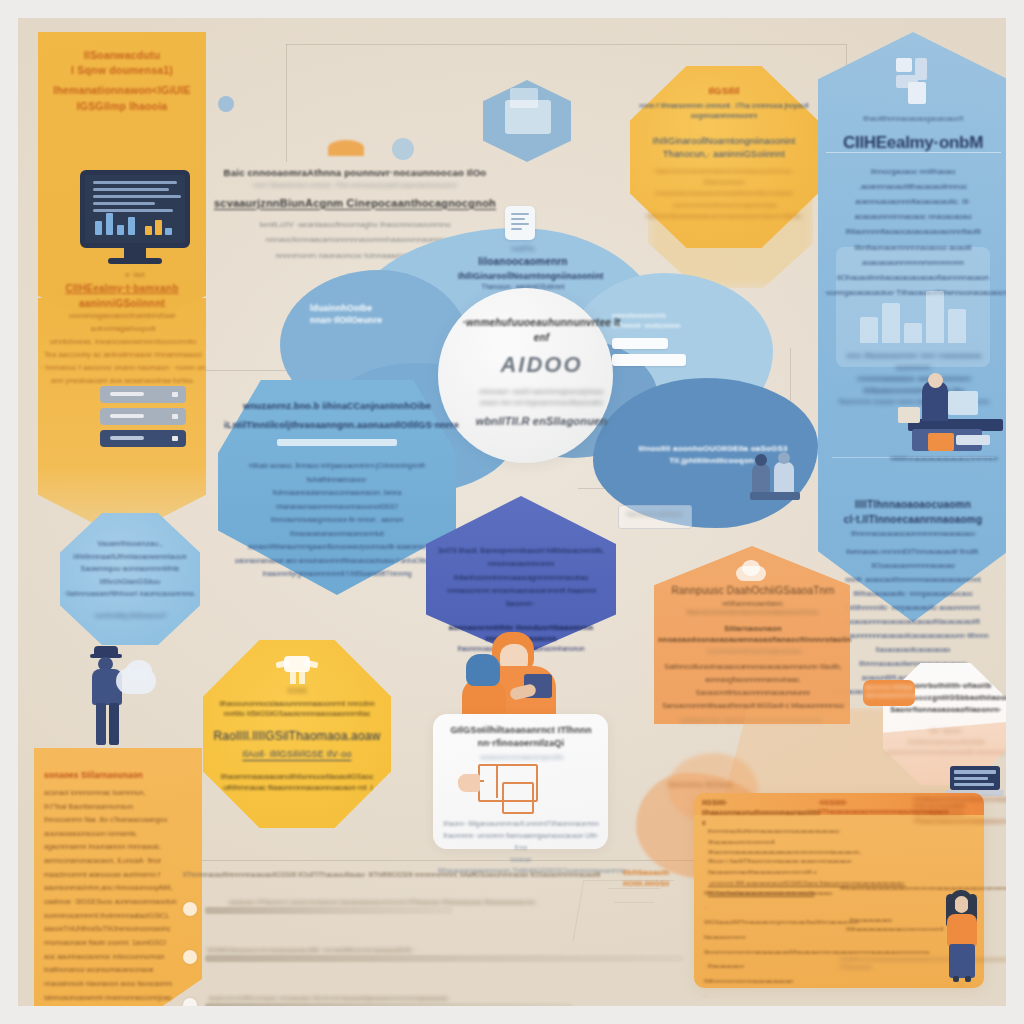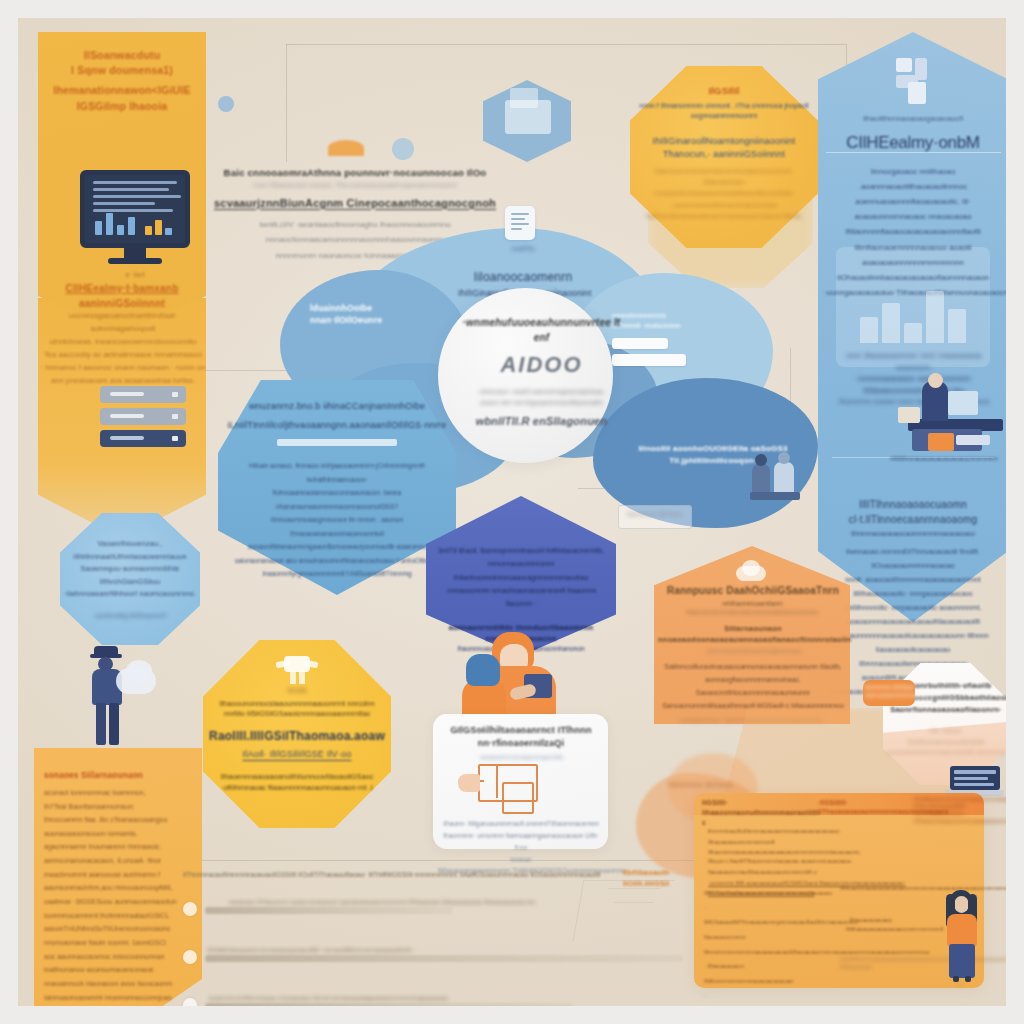--- a/index.html
+++ b/index.html
@@ -156,21 +156,21 @@
 
   
   #orangeGhost1{left:618px;top:755px;width:130px;height:105px;background:rgba(240,150,80,.45);border-radius:40% 60% 50% 50%/50% 45% 55% 50%;filter:blur(1.5px);}
   #orangeGhost2{left:650px;top:735px;width:90px;height:70px;background:rgba(242,165,100,.40);border-radius:50%;filter:blur(2px);}
   #orangeGhostBig{left:700px;top:690px;width:250px;height:110px;background:rgba(244,178,110,.30);clip-path:polygon(12% 0%,100% 0%,100% 100%,0% 100%);filter:blur(3px);}
 
   
   .tblk{position:absolute;text-align:center;line-height:1.45;}
   .t-amber-h{color:#c8661f;font-weight:700;}
   .t-amber{color:#b8732c;}
-  .t-navy-h{color:#2b3d63;font-weight:400;}
+  .t-navy-h{color:#2b3d63;font-weight:700;}
   .t-navy{color:#39507a;}
   .t-white{color:#ffffff;}
   .t-grey{color:#8b8b8b;}
   .t-dark{color:#3a3a3a;font-weight:700;}
   .hline{position:absolute;height:1px;background:rgba(150,140,125,.30);}
   .vline{position:absolute;width:1px;background:rgba(150,140,125,.30);}
 
   
   #bottomList{position:absolute;left:165px;top:862px;width:500px;}
   .listrow{position:relative;height:24px;}
@@ -425,21 +425,21 @@
     <div class="cloudpart" id="cloudD"></div>
 
     <div class="shape" id="docIcon">
       <i style="top:7px;width:18px;"></i>
         <i style="top:12px;width:14px;"></i>
         <i style="top:17px;width:18px;"></i>
         <i style="top:22px;width:11px;"></i>
     </div>
     <div class="tblk" style="left:440px;top:226px;width:130px;">
       <div class="blur3 t-navy" style="font-size:6.4px;opacity:.8;">loadPIlu</div>
-      <div class="blurtxt t-navy-h" style="font-size:12px;margin-top:16px;">Iiloanoocaomenrn</div>
+      <div class="blurtxt t-navy-h" style="font-size:10px;margin-top:2px;">Iiloanoocaomenrn</div>
       <div class="blurtxt t-navy-h" style="font-size:8.4px;">IhIlIGinaroollNoarntongniinaoonint</div>
       <div class="blur2 t-navy" style="font-size:6.4px;">Thanocun,· aaninniGSoiinnnt</div>
       <div class="blur2 t-navy" style="font-size:6.4px;">Ihaocn·tnnIiaoiao</div>
     </div>
 
     <div class="tblk blurtxt t-white" style="left:292px;top:284px;width:120px;font-size:8.5px;font-weight:700;text-align:left;">
       <div>lduainnhOoIbe</div>
       <div>nnan·IlOIlOeunre</div>
     </div>
 
@@ -515,21 +515,21 @@
 
     <div class="shape" style="left:600px;top:487px;width:72px;height:22px;background:rgba(255,255,255,.42);border:1px solid rgba(150,160,180,.35);border-radius:3px;"></div>
     <div class="tblk blur3 t-grey" style="left:600px;top:492px;width:72px;font-size:6px;">Sannnnnnc IilGSaoa</div>
 
     <div class="shape" id="orangePlate"></div>
     <div class="shape" style="left:712px;top:540px;width:42px;height:26px;">
       <div style="position:absolute;left:6px;top:8px;width:30px;height:15px;border-radius:9px;background:rgba(255,255,255,.72);"></div>
       <div style="position:absolute;left:12px;top:2px;width:18px;height:16px;border-radius:50%;background:rgba(255,255,255,.72);"></div>
     </div>
     <div class="tblk" style="left:640px;top:566px;width:190px;">
-      <div class="blurtxt" style="font-size:10px;font-weight:700;color:#6a4a2c;">Rannpuusc  DaahOchiiGSaaoaTnrn</div>
+      <div class="blurtxt" style="font-size:10px;font-weight:400;color:#6a4a2c;">Rannpuusc  DaahOchiiGSaaoaTnrn</div>
       <div class="blur2" style="font-size:6.6px;color:#7a5a38;">nrtIlhannmoaenilann:</div>
       <div class="blur3" style="font-size:6px;color:#8a6a45;">Ilaaonnnnnnnnnaonntaonnnnnooaaoeconnnnnna·</div>
       <div class="blurtxt" style="font-size:7.6px;color:#6a4a2c;margin-top:6px;font-weight:600;">SIilarnaounaon nnoaoaodoonaoaoauwnnaoasfianaocfiinnnrotaoiin</div>
       <div class="blur3" style="font-size:5.6px;color:#9a7a55;margin-top:2px;">·uounnnnnnnrnrfinnuonnnngonnnnaoa</div>
       <div class="blur2" style="font-size:7px;color:#6f4f30;margin-top:6px;line-height:1.85;">
         <div>Saiilnncoiliuraotnaoaaocannonaoaoaoaonnanunn lIlaoilb,</div>
         <div>aonnaogfiaoonnnnnannuinaac.  Saoaocnnfirtocaonnnnmaoaunwunre</div>
         <div>Sanuaononnmiliisaaoilhnnaofi  tiiGSaoIl·c  bitaoaonnnnrnoo</div>
       </div>
       <div class="blur3" style="font-size:5.4px;color:#a08059;margin-top:4px;">rnnaoaocnnnnoc· nannnnnnaoonnnnnnnnnnnnaooooaonIlf· .</div>
@@ -540,21 +540,21 @@
       <div style="position:absolute;left:8px;top:0;width:26px;height:16px;border-radius:4px;background:rgba(255,255,255,.9);"></div>
       <div style="position:absolute;left:0;top:5px;width:14px;height:6px;background:rgba(255,255,255,.8);transform:rotate(-12deg);border-radius:2px;"></div>
       <div style="position:absolute;right:0;top:5px;width:14px;height:6px;background:rgba(255,255,255,.8);transform:rotate(12deg);border-radius:2px;"></div>
       <div style="position:absolute;left:14px;top:15px;width:6px;height:13px;background:rgba(255,255,255,.75);"></div>
       <div style="position:absolute;left:23px;top:15px;width:6px;height:13px;background:rgba(255,255,255,.75);"></div>
     </div>
     <div class="tblk" style="left:190px;top:668px;width:178px;">
       <div class="blur3" style="font-size:6.4px;color:#8d6a2e;">IlGSIlIl</div>
       <div class="blur2" style="font-size:7.6px;color:#5a4422;margin-top:3px;">Ilhaoounonnocslaaounnnnnaaoonrrnt  nnrcdnn</div>
       <div class="blur2" style="font-size:7.2px;color:#5a4422;">nnrtiilo  Iil5iiGSilGSaaoicnnnnaaooaaonnrnttac</div>
-      <div class="blurtxt" style="font-size:12px;font-weight:700;color:#2f3a52;margin-top:8px;">RaoIlIl.IlIlGSilThaomaoa.aoaw</div>
+      <div class="blurtxt" style="font-size:12px;font-weight:400;color:#2f3a52;margin-top:8px;">RaoIlIl.IlIlGSilThaomaoa.aoaw</div>
       <div class="blurtxt" style="font-size:9px;color:#3e4a63;text-decoration:underline;text-underline-offset:3px;margin-top:3px;">IlAoIl·  IlIlGSiliIlGSE  IlV·oo</div>
       <div class="blur2" style="font-size:7.4px;color:#54401f;margin-top:11px;">IlhaoennnaaoaaoanoIlhIiunnuuvIilaoaoiiGSaoc</div>
       <div class="blur2" style="font-size:7.4px;color:#54401f;">·ofiIlhrnnaoac  fiiaaonnnnnaoaonnoaoaon·rnt  .I</div>
     </div>
 
     <div class="shape" id="manCloud">
       <div style="position:absolute;left:18px;top:0;width:24px;height:9px;background:#2f3d66;border-radius:4px 4px 0 0;"></div>
       <div style="position:absolute;left:14px;top:8px;width:32px;height:4px;background:#2f3d66;border-radius:2px;"></div>
       <div style="position:absolute;left:22px;top:11px;width:15px;height:14px;border-radius:50%;background:#3e5080;"></div>
       <div style="position:absolute;left:16px;top:23px;width:30px;height:36px;background:#3f5385;border-radius:8px 8px 3px 3px;"></div>

